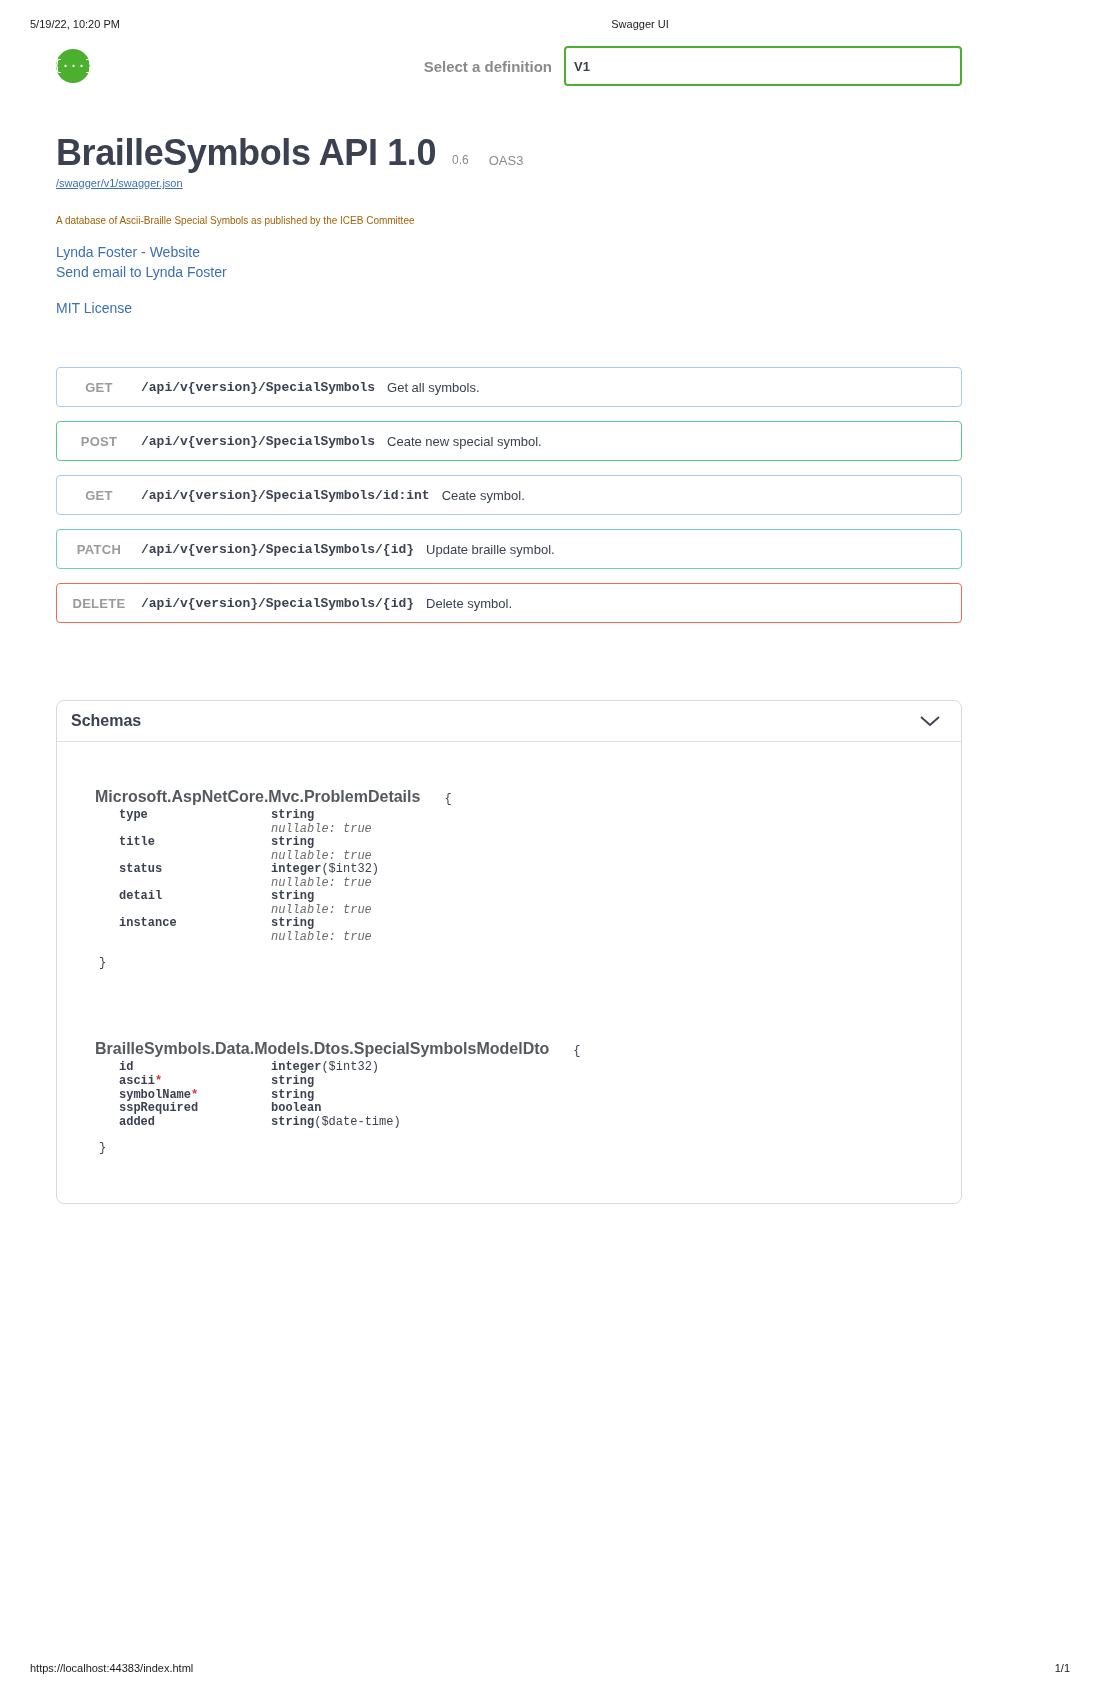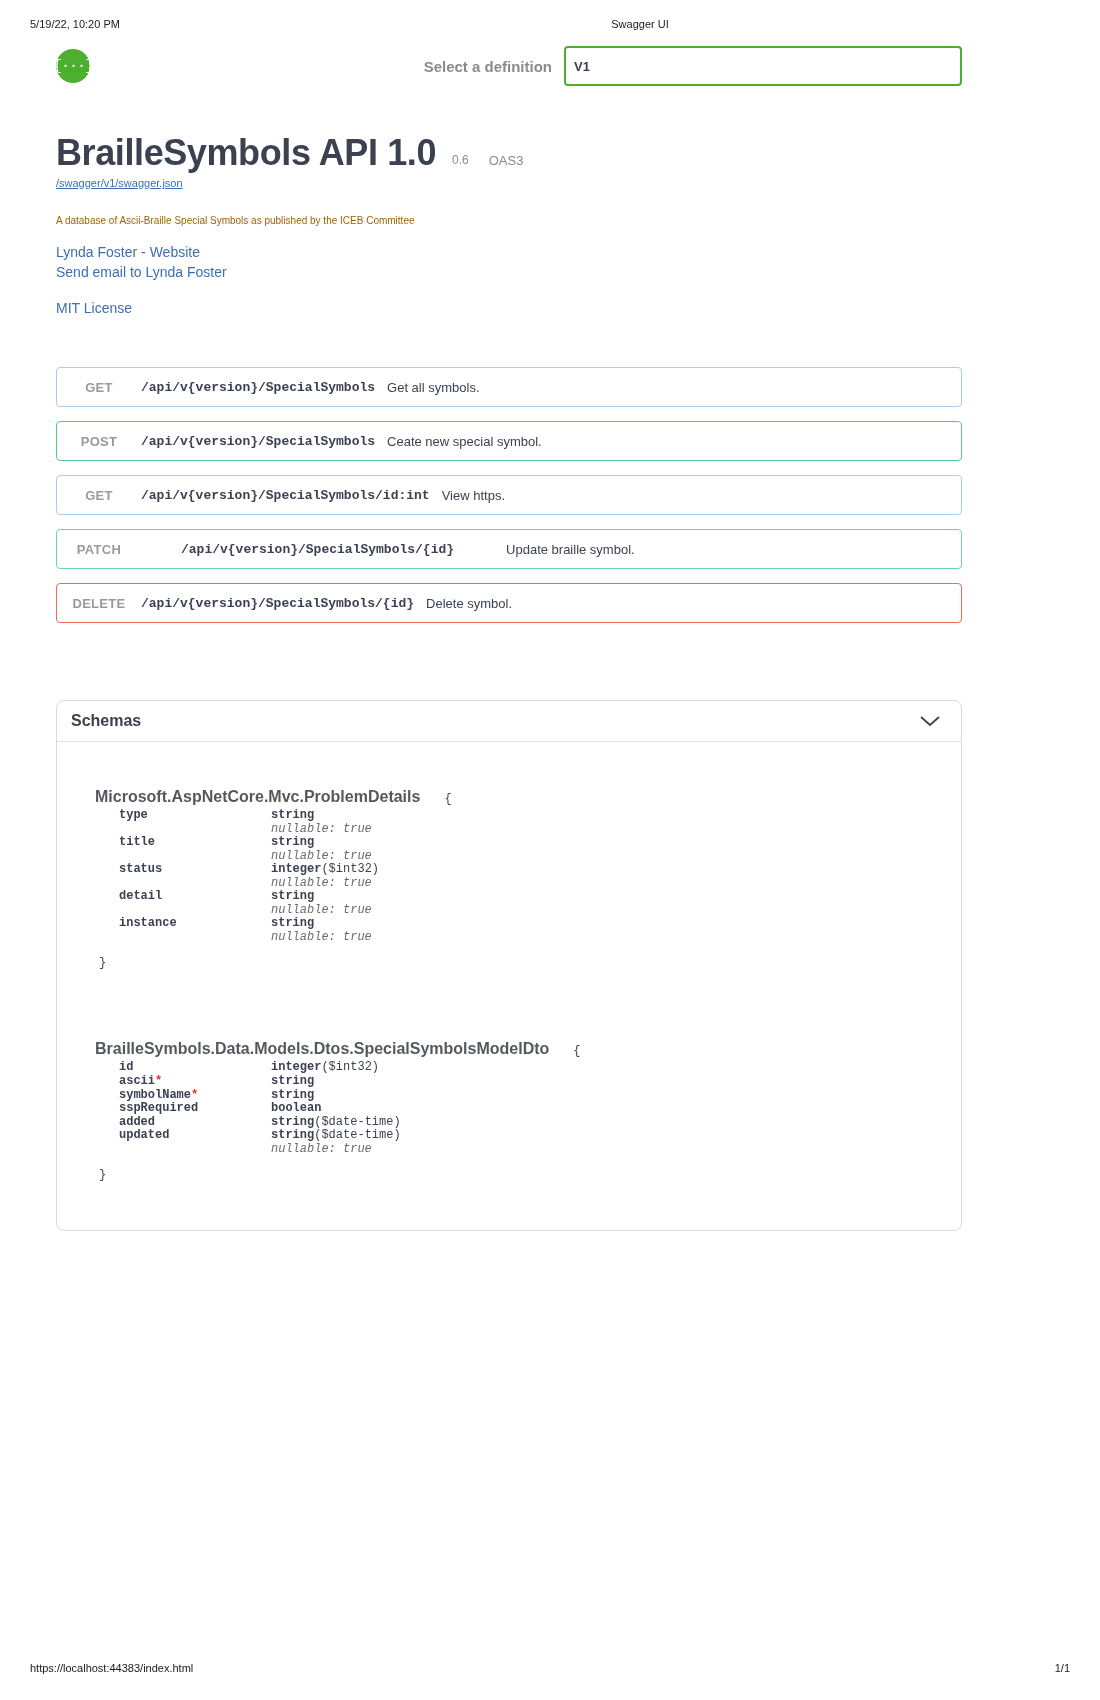--- a/index.html
+++ b/index.html
@@ -201,21 +201,21 @@
     flex: 0 0 auto;
   }
   .op-summary {
     font-size: 13px;
     color: #3b4151;
     margin-left: 12px;
     flex: 1 1 auto;
   }
   .op-get { border-color: #a9cdf0; }
   .op-post { border-color: #5bc98e; }
-  .op-patch { border-color: #71d1b5; gap: 40px; }
+  .op-patch { border-color: #71d1b5; }
   .op-delete { border-color: #f06a5a; }
 
   
   .models {
     position: absolute;
     top: 700px;
     left: 56px;
     width: 906px;
     border: 1px solid #d8dade;
     border-radius: 8px;
@@ -342,21 +342,21 @@
       <span class="op-summary">Get all symbols.</span>
     </div>
     <div class="op-row op-post">
       <span class="op-method">POST</span>
       <span class="op-path">/api/v{version}/SpecialSymbols</span>
       <span class="op-summary">Ceate new special symbol.</span>
     </div>
     <div class="op-row op-get">
       <span class="op-method">GET</span>
       <span class="op-path">/api/v{version}/SpecialSymbols/id:int</span>
-      <span class="op-summary">View https.</span>
+      <span class="op-summary">Ceate symbol.</span>
     </div>
     <div class="op-row op-patch">
       <span class="op-method">PATCH</span>
       <span class="op-path">/api/v{version}/SpecialSymbols/{id}</span>
       <span class="op-summary">Update braille symbol.</span>
     </div>
     <div class="op-row op-delete">
       <span class="op-method">DELETE</span>
       <span class="op-path">/api/v{version}/SpecialSymbols/{id}</span>
       <span class="op-summary">Delete symbol.</span>
@@ -452,27 +452,20 @@
           <td>
             <span class="prop-type">boolean</span><span class="prop-format"></span>
           </td>
         </tr>
         <tr>
           <td class="prop-name"><span>added</span></td>
           <td>
             <span class="prop-type">string</span><span class="prop-format">($date-time)</span>
           </td>
         </tr>
-        <tr>
-          <td class="prop-name"><span>updated</span></td>
-          <td>
-            <span class="prop-type">string</span><span class="prop-format">($date-time)</span>
-            <div class="prop-nullable">nullable: true</div>
-          </td>
-        </tr>
       </tbody>
         </table>
       <div class="model-close">}</div>
     </div>
 
   </div>
 </div>
 
 <div class="print-footer">
   <div class="pf-url">https://localhost:44383/index.html</div>

